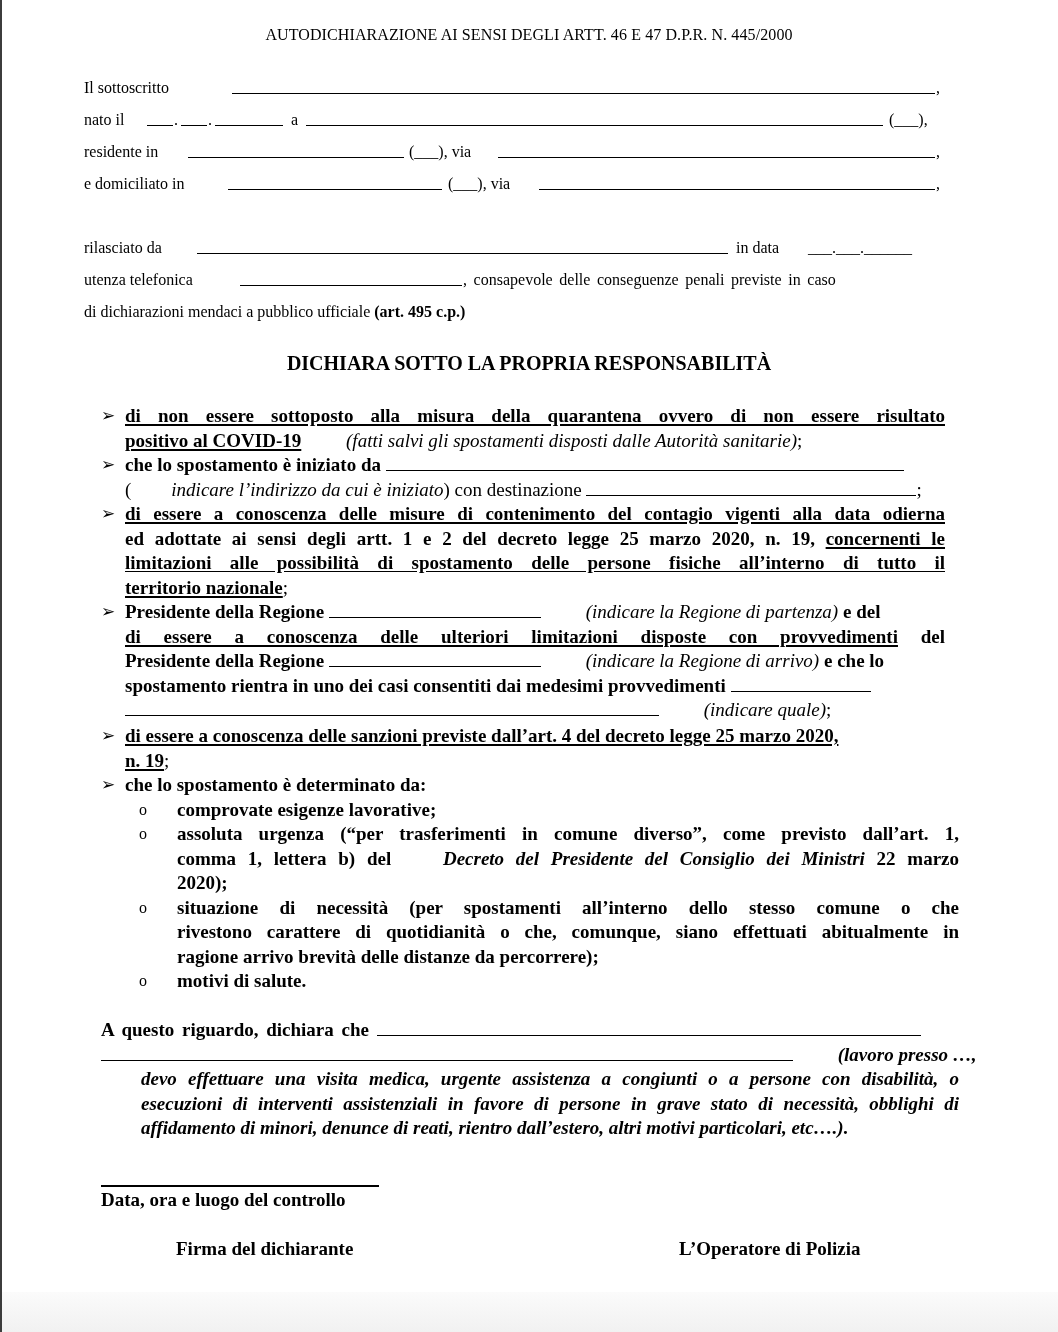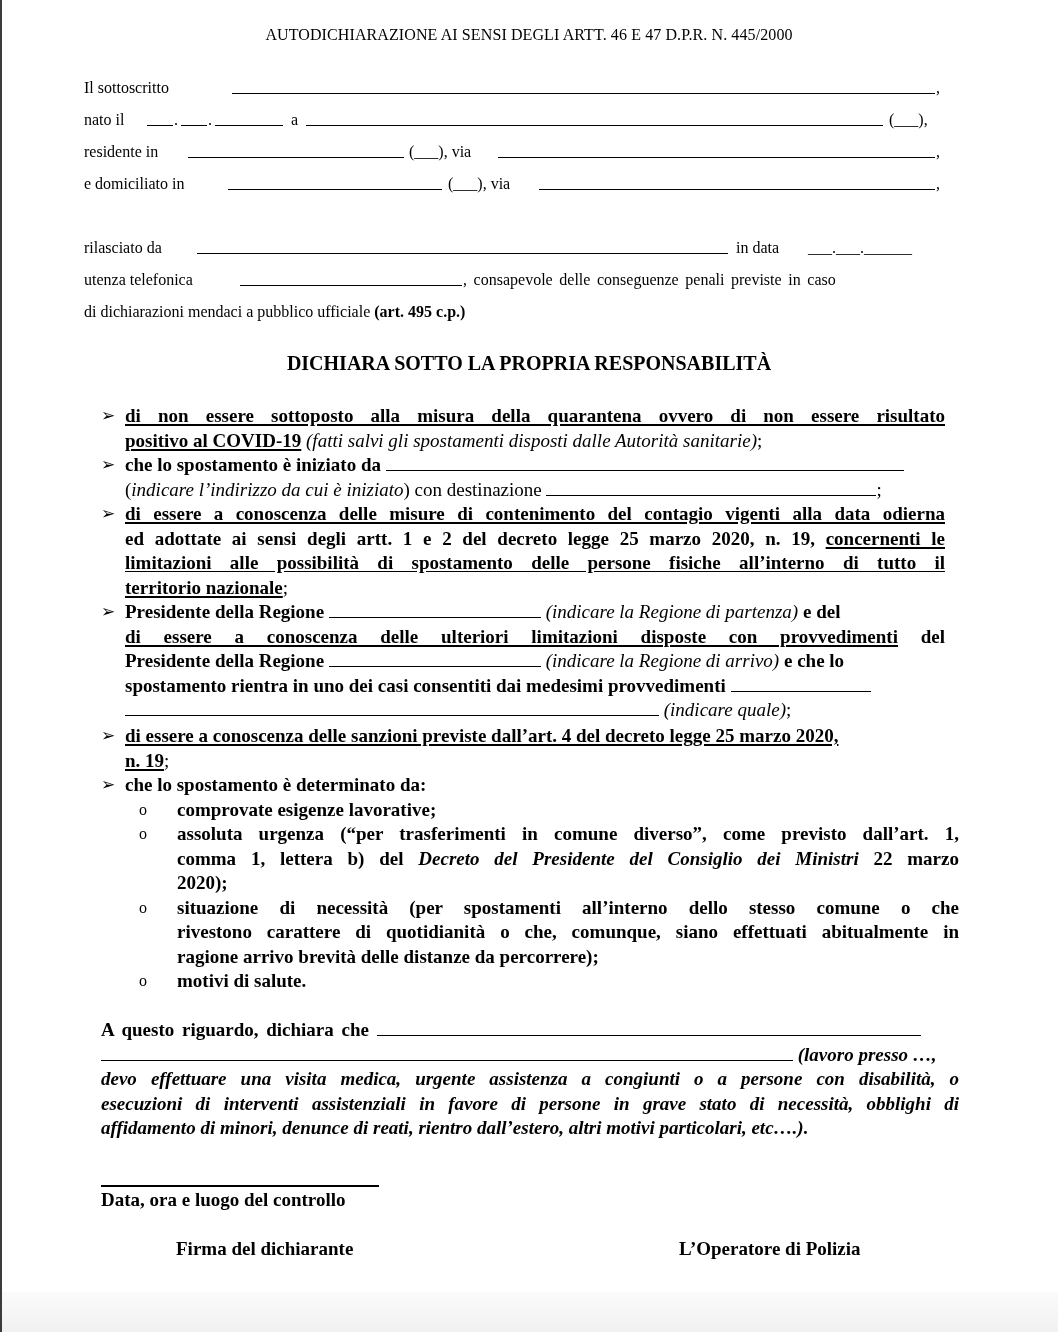--- a/index.html
+++ b/index.html
@@ -12,21 +12,21 @@
   .left-edge { position: absolute; left: 0; top: 0; width: 2px; height: 1332px; background: #3c3c3c; }
   .bottom-fade { position: absolute; left: 2px; right: 0; top: 1292px; height: 40px;
     background: linear-gradient(#fbfbfb, #f1f1f1); }
   .page { position: absolute; left: 0; top: 0; width: 1058px; height: 1292px; }
   .abs { position: absolute; white-space: nowrap; }
   .title { top: 26px; left: 0; width: 1058px; text-align: center; font-weight: normal; font-size: 16px; letter-spacing: 0.1px; }
   .row { position: absolute; left: 84px; width: 858px; height: 24px; font-size: 16px; line-height: 24px; text-align: center; }
   .row .t { position: absolute; top: 0; white-space: nowrap; }
   .blank { position: absolute; border-bottom: 1px solid #000; height: 17px; }
   .b { font-weight: bold; }
-  .i { font-style: italic; }
+  .i { font-style: italic; padding-left: 40px; }
   .u { text-decoration: underline; text-decoration-thickness: 2px; text-underline-offset: 2px; }
   .heading2 { top: 352px; left: 0; width: 1058px; text-align: center; font-weight: bold; font-size: 20px; }
   .list { position: absolute; left: 101px; width: 858px; font-size: 19px; line-height: 24.5px; }
   .bullet { position: absolute; left: 0; font-size: 17px; }
   .li-text { position: absolute; left: 24px; width: 820px; font-weight: bold; text-align: justify; }
   .sub-bullet { position: absolute; left: 38px; font-size: 16px; font-weight: normal; }
   .sub-text { position: absolute; left: 76px; width: 782px; font-weight: bold; text-align: justify; }
   .line { display: block; height: 24.5px; white-space: nowrap; position: relative; }
   .just { text-align: justify; text-align-last: justify; white-space: normal; }
   .fill { display: inline-block; border-bottom: 1px solid #000; height: 16px; vertical-align: baseline; }

